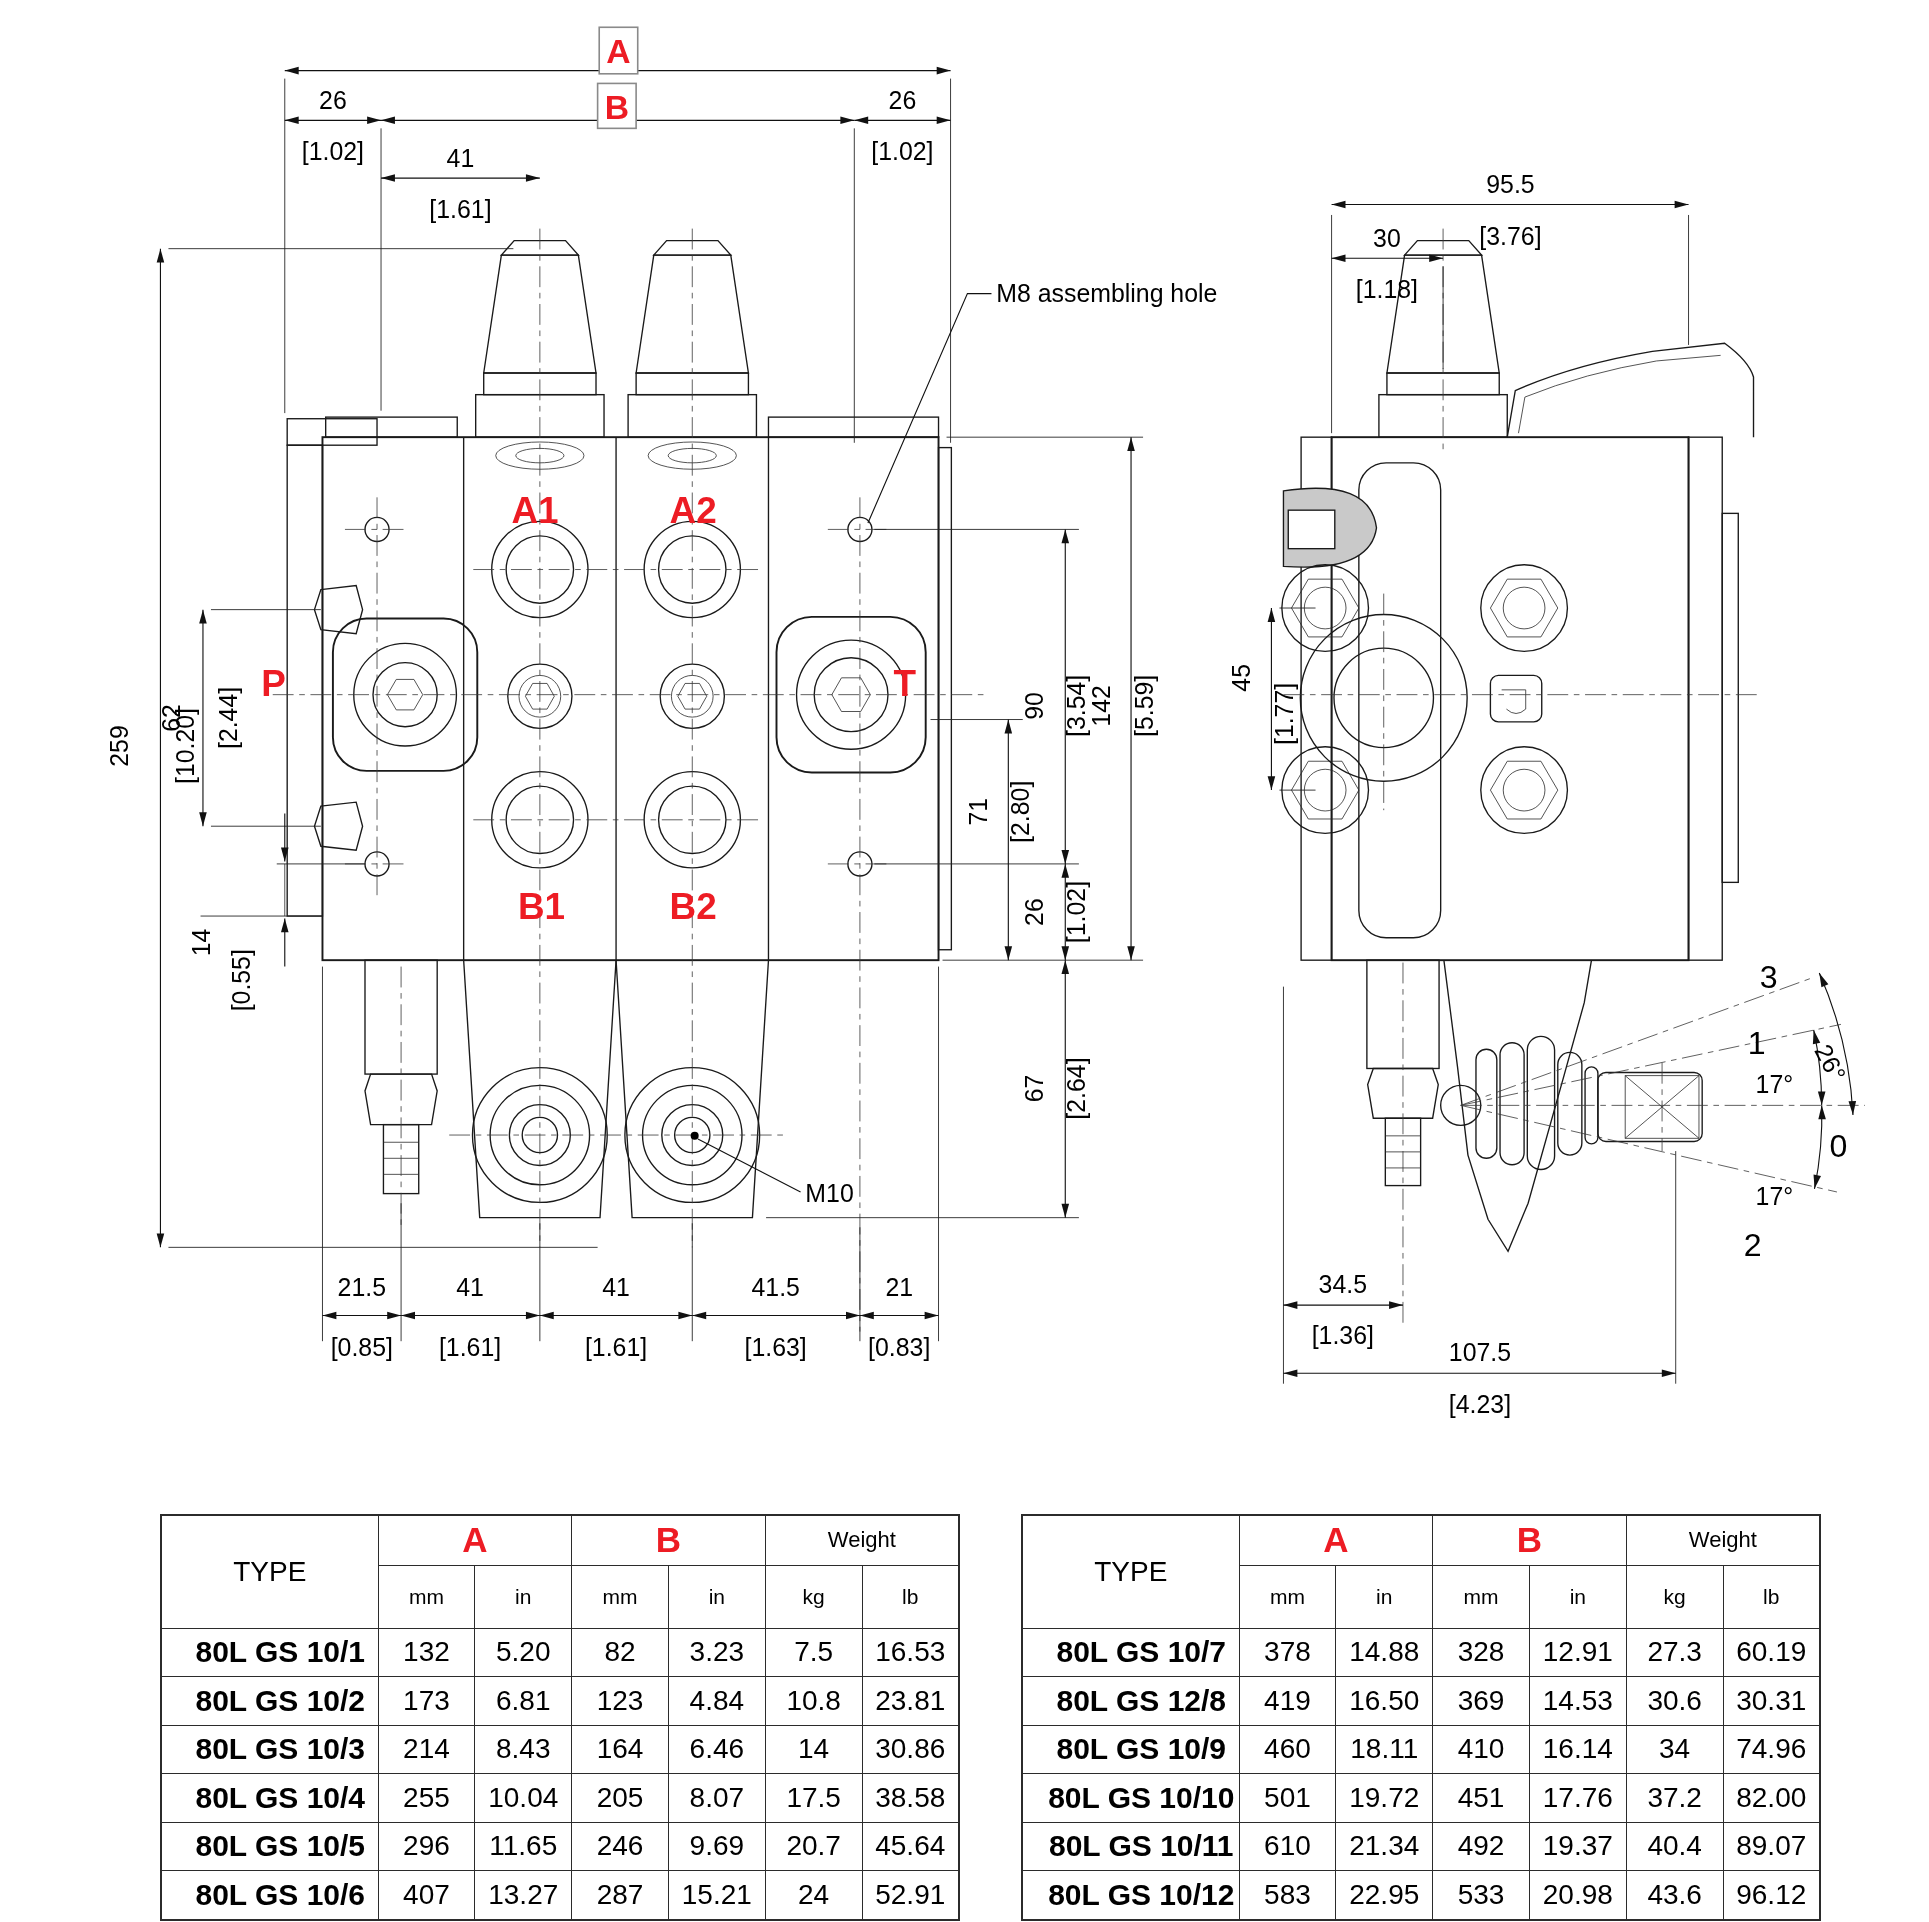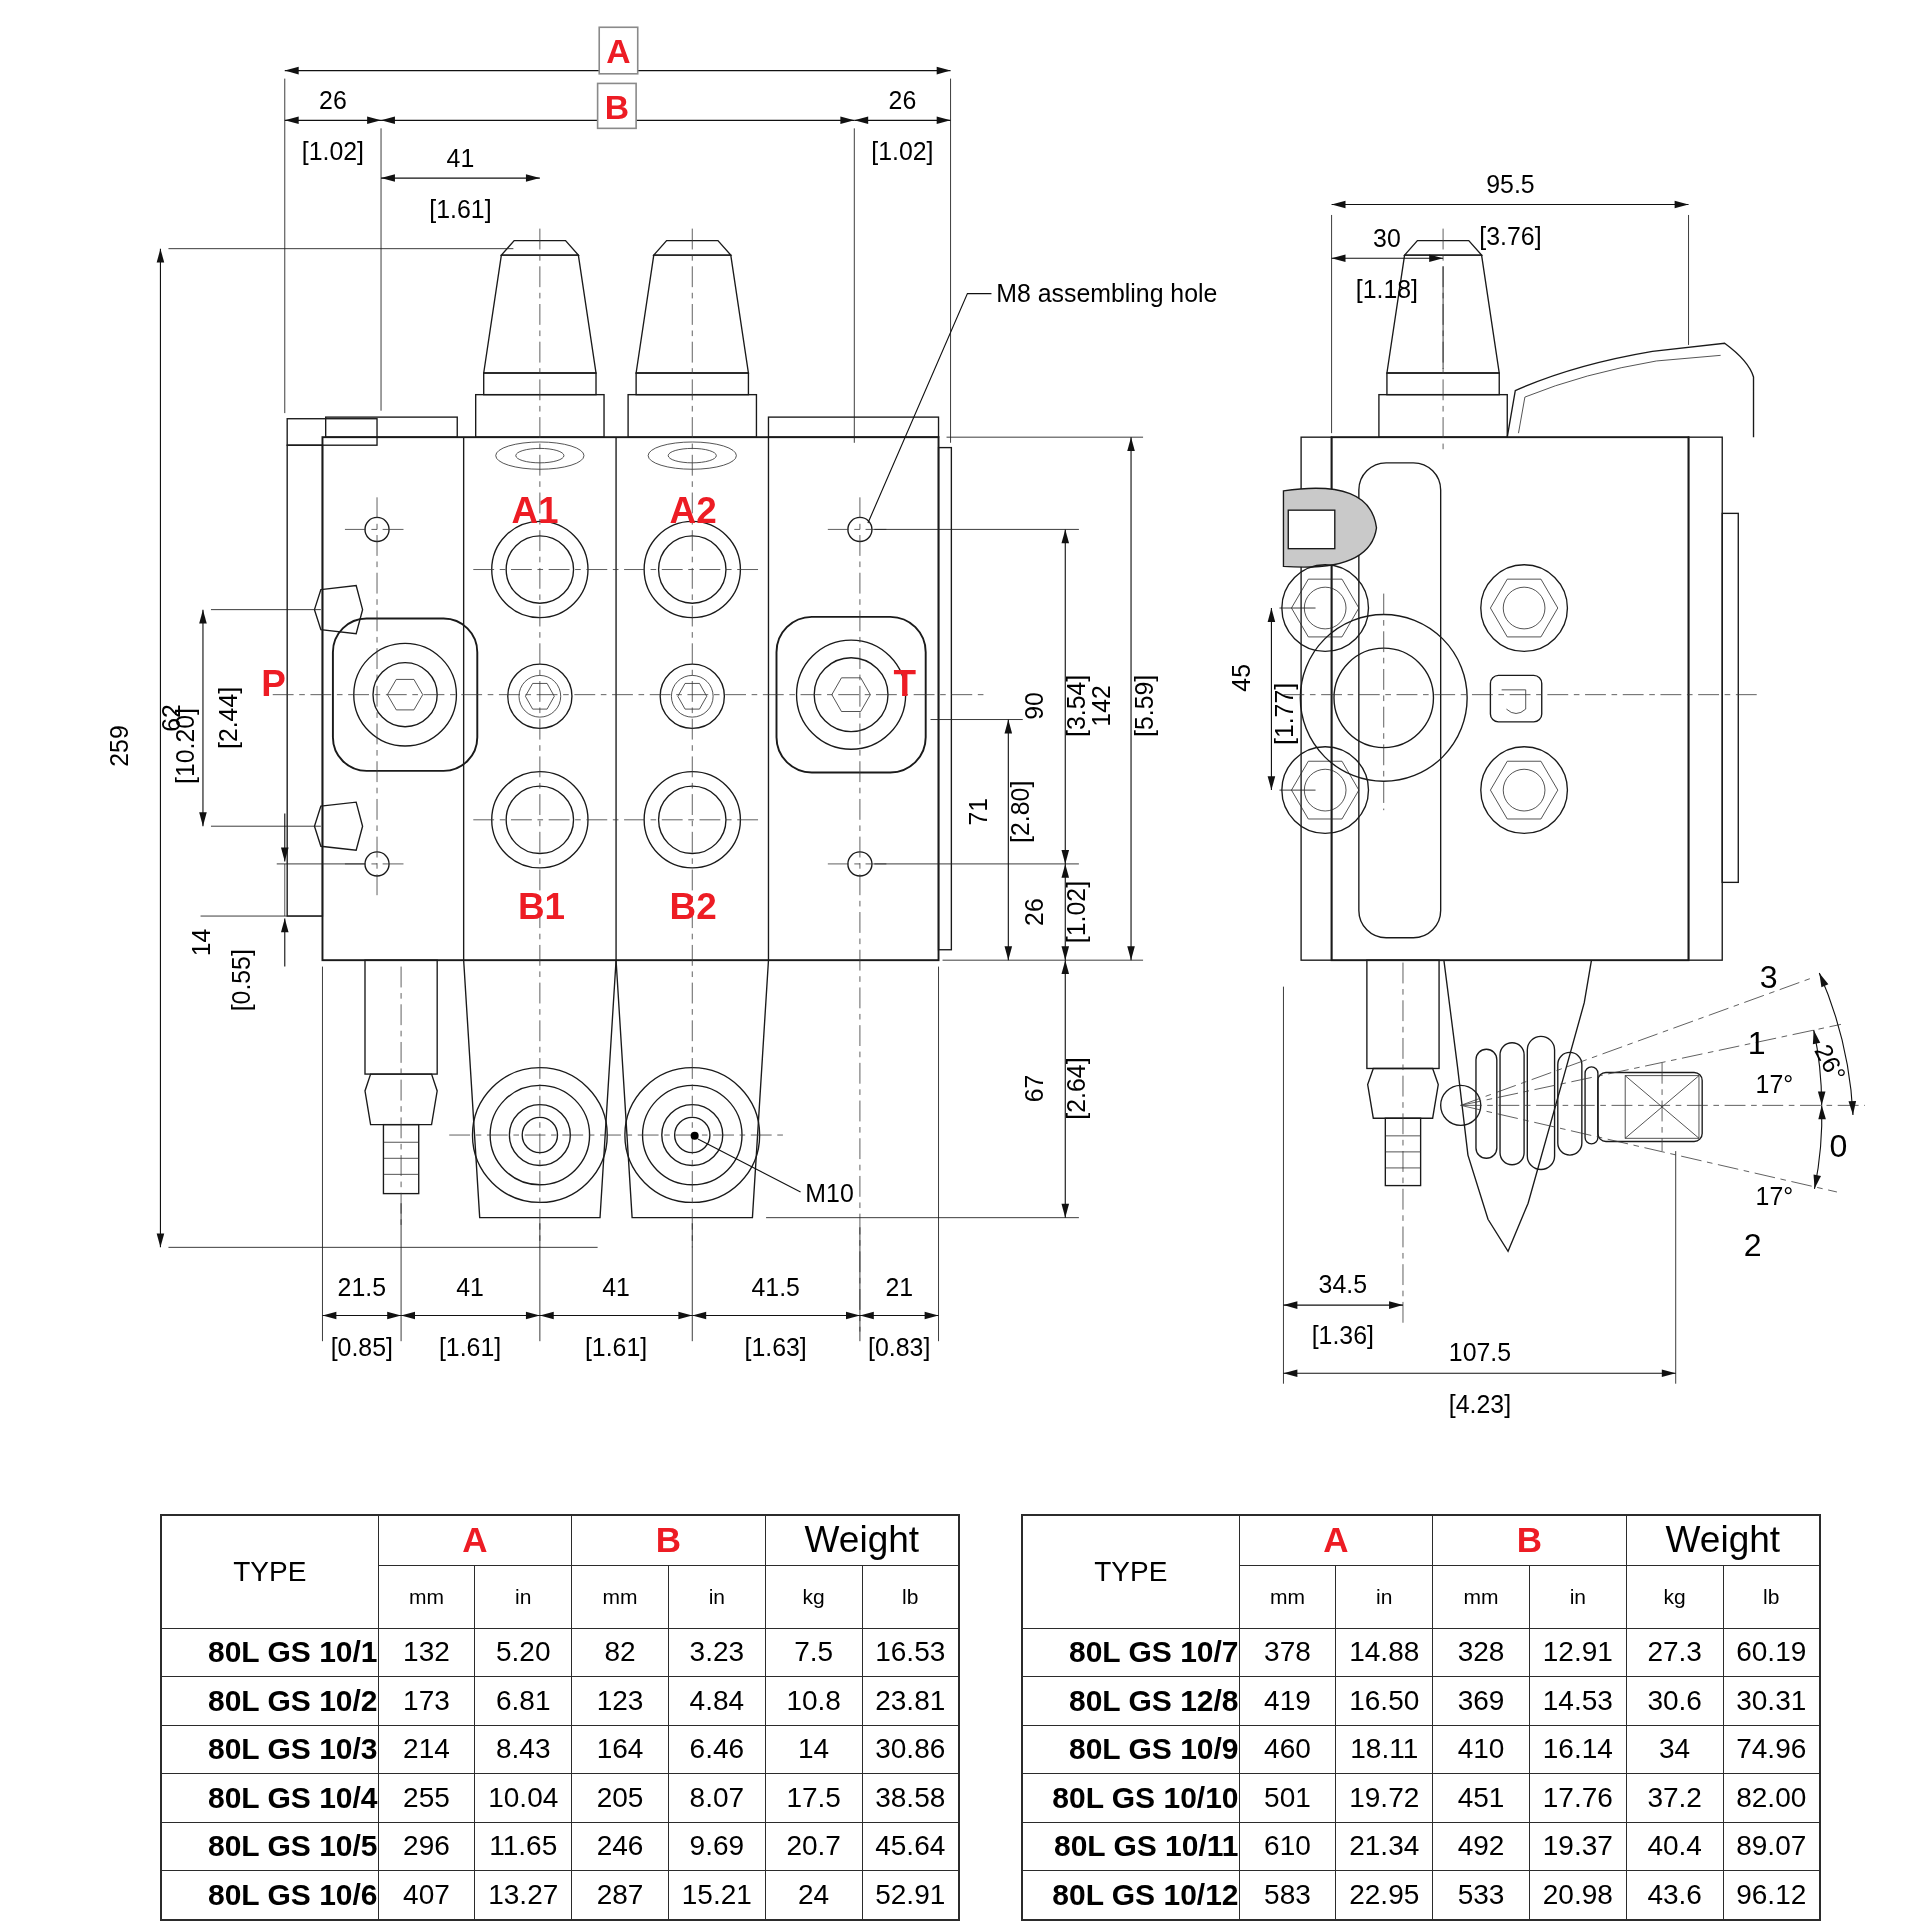--- a/index.html
+++ b/index.html
@@ -21,24 +21,24 @@
   svg .rb{font-family:"Liberation Sans",sans-serif;font-size:42px;font-weight:bold;fill:#ed1c24;}
   svg .bx{fill:#fff;stroke:#8a8a8a;stroke-width:2;}
   .tbl{position:absolute;top:1514px;height:407px;}
   #t1{left:160px;width:800px;}
   #t2{left:1021px;width:800px;}
   .tbl table{width:100%;height:100%;border-collapse:collapse;table-layout:fixed;border:2.4px solid #2b2b2b;}
   .tbl th,.tbl td{border:1.6px solid #2b2b2b;text-align:center;vertical-align:middle;padding:0;color:#000;}
   .tbl tr.h1{height:50px;} .tbl tr.h2{height:63px;}
   .tbl .h1 th{font-size:28px;font-weight:normal;}
   .tbl .h1 th.ab{color:#ed1c24;font-weight:bold;font-size:35px;}
-  .tbl .h1 th.w{font-size:37px;}
+  .tbl .h1 th.w{font-size:22px;}
   .tbl .h2 th{font-size:21px;font-weight:normal;}
   .tbl td{font-size:28px;}
-  .tbl td.t{font-weight:bold;font-size:30px;text-align:right;padding-left:21px;}
+  .tbl td.t{font-weight:bold;font-size:30px;text-align:center;padding-left:21px;}
 </style>
 </head>
 <body>
 
 <div id="stage">
 
 <svg width="1930" height="1492" viewBox="0 0 2406 1860">
   <defs>
     <marker id="ar" viewBox="0 0 12 8" refX="11.5" refY="4" markerWidth="14" markerHeight="9" orient="auto-start-reverse">
       <path d="M0.5,1 L11.5,4 L0.5,7 Z" fill="#111"></path>

